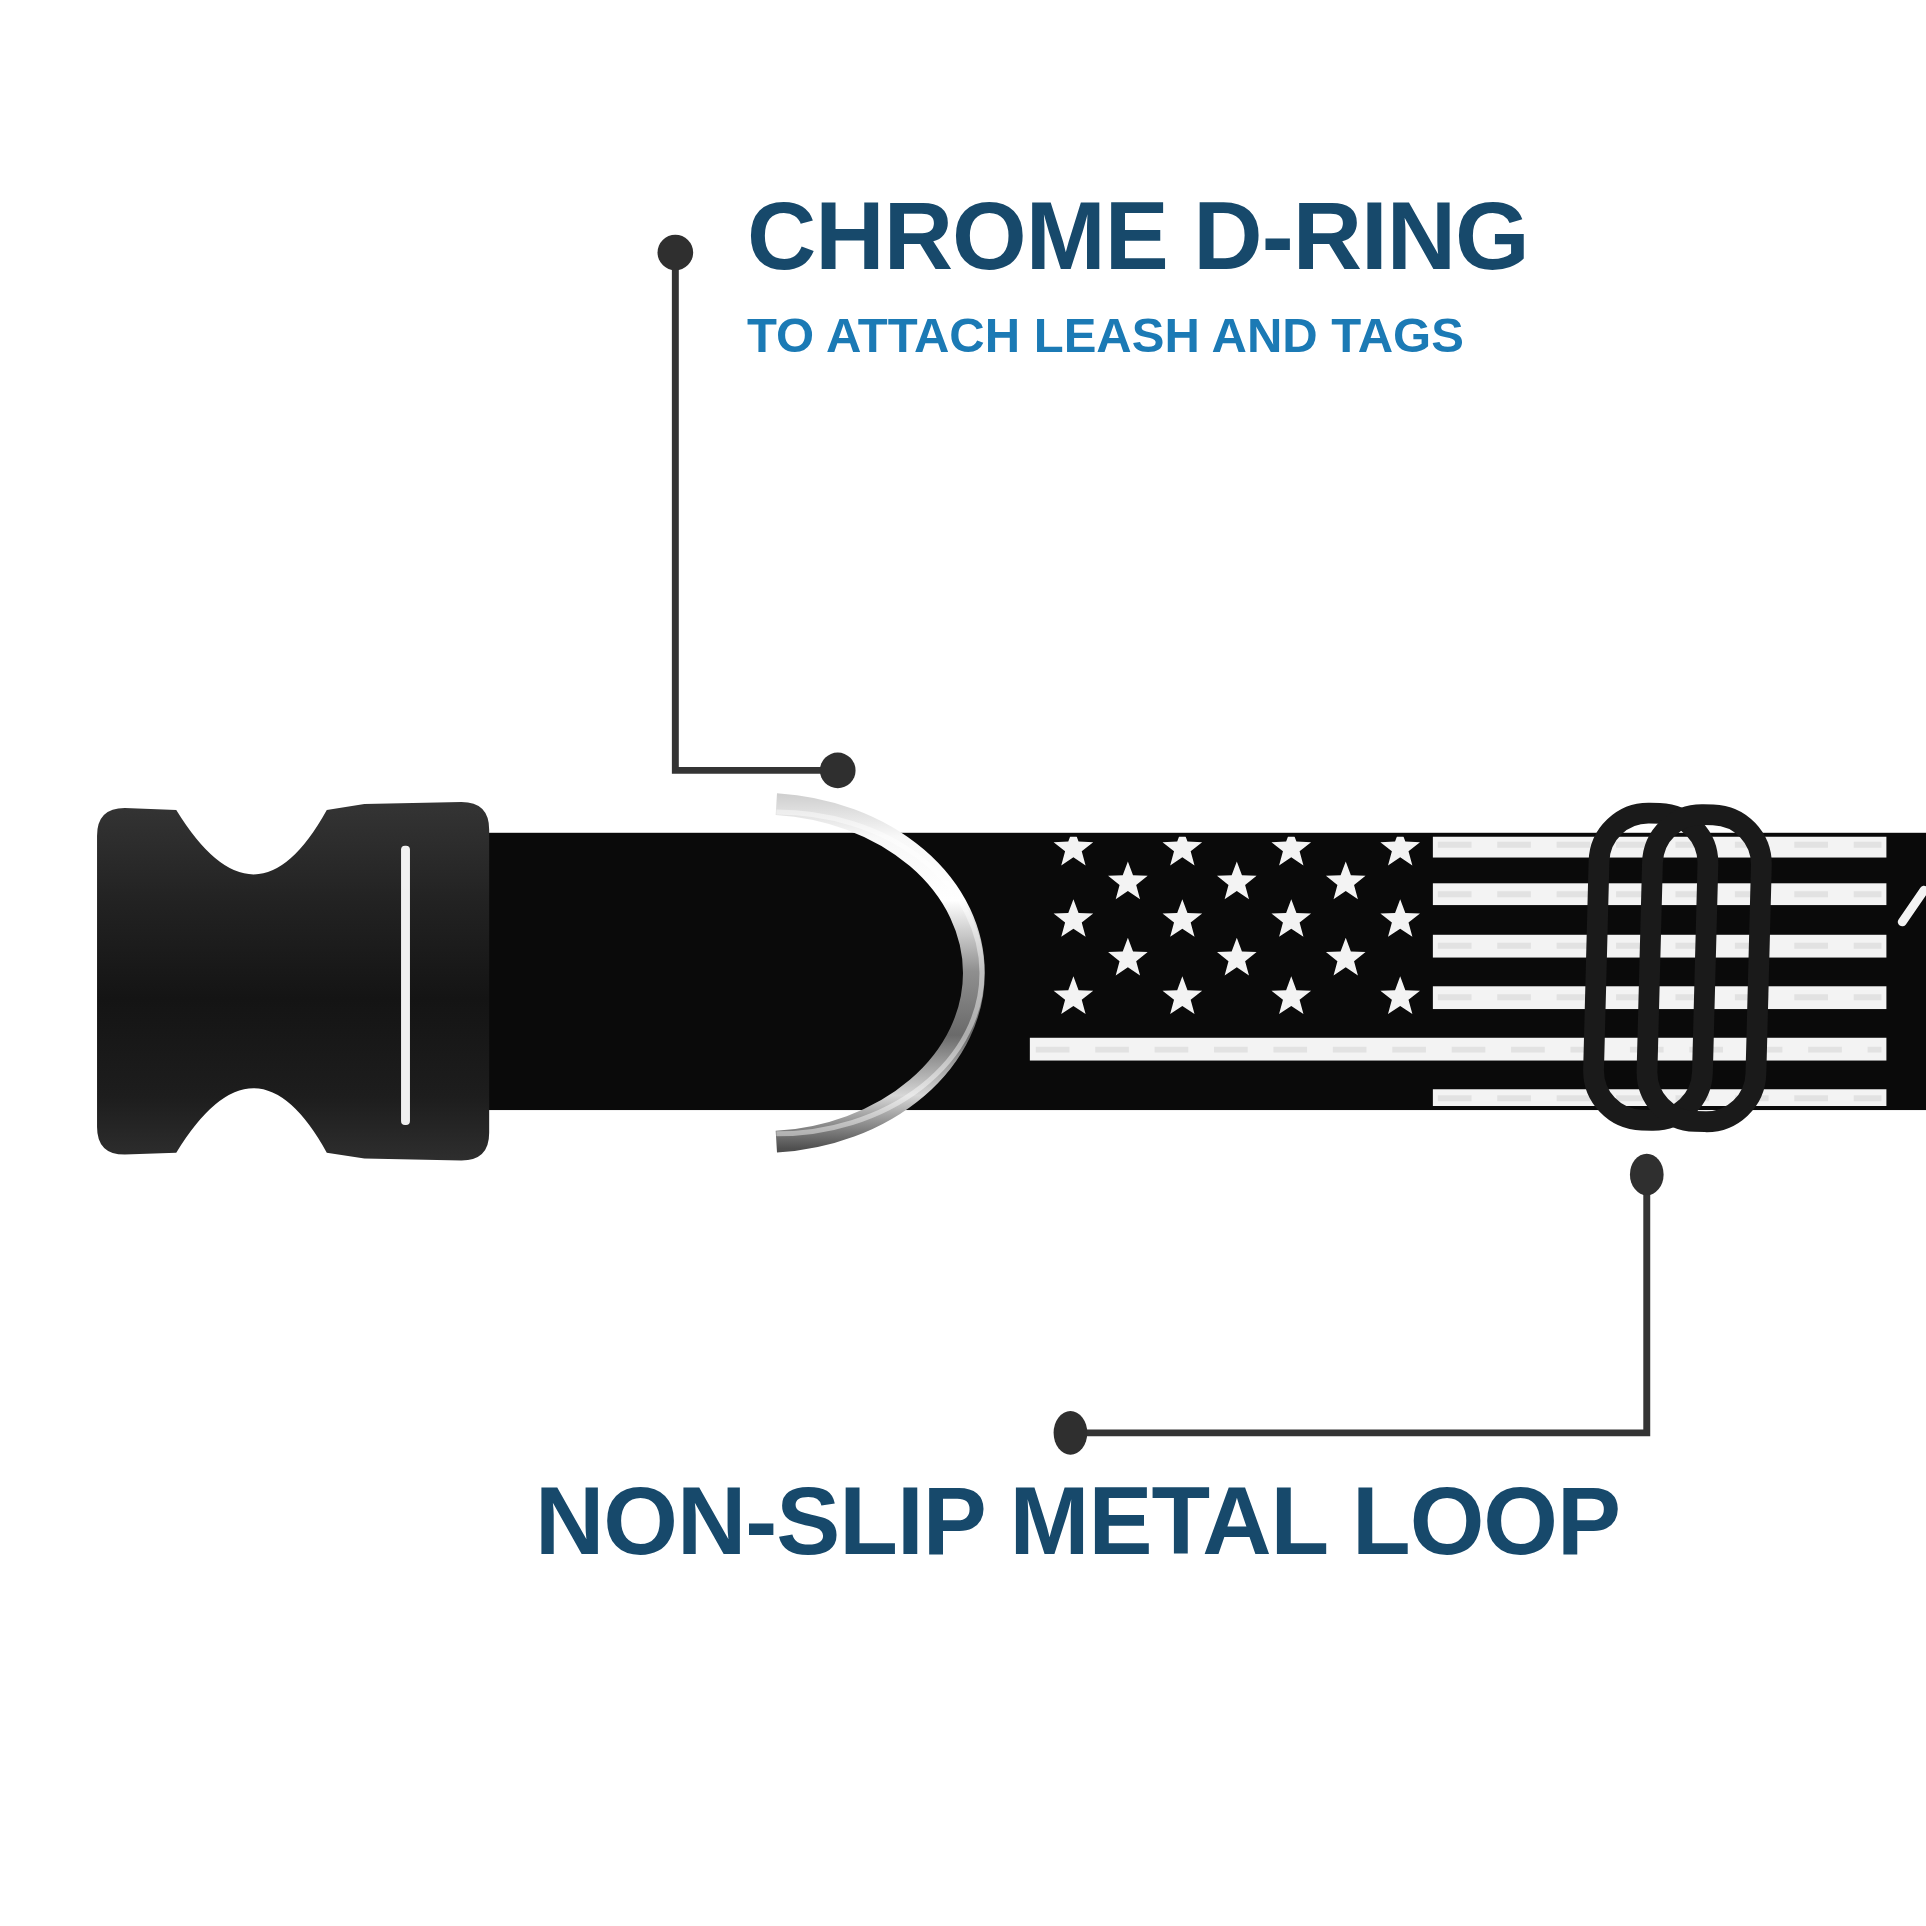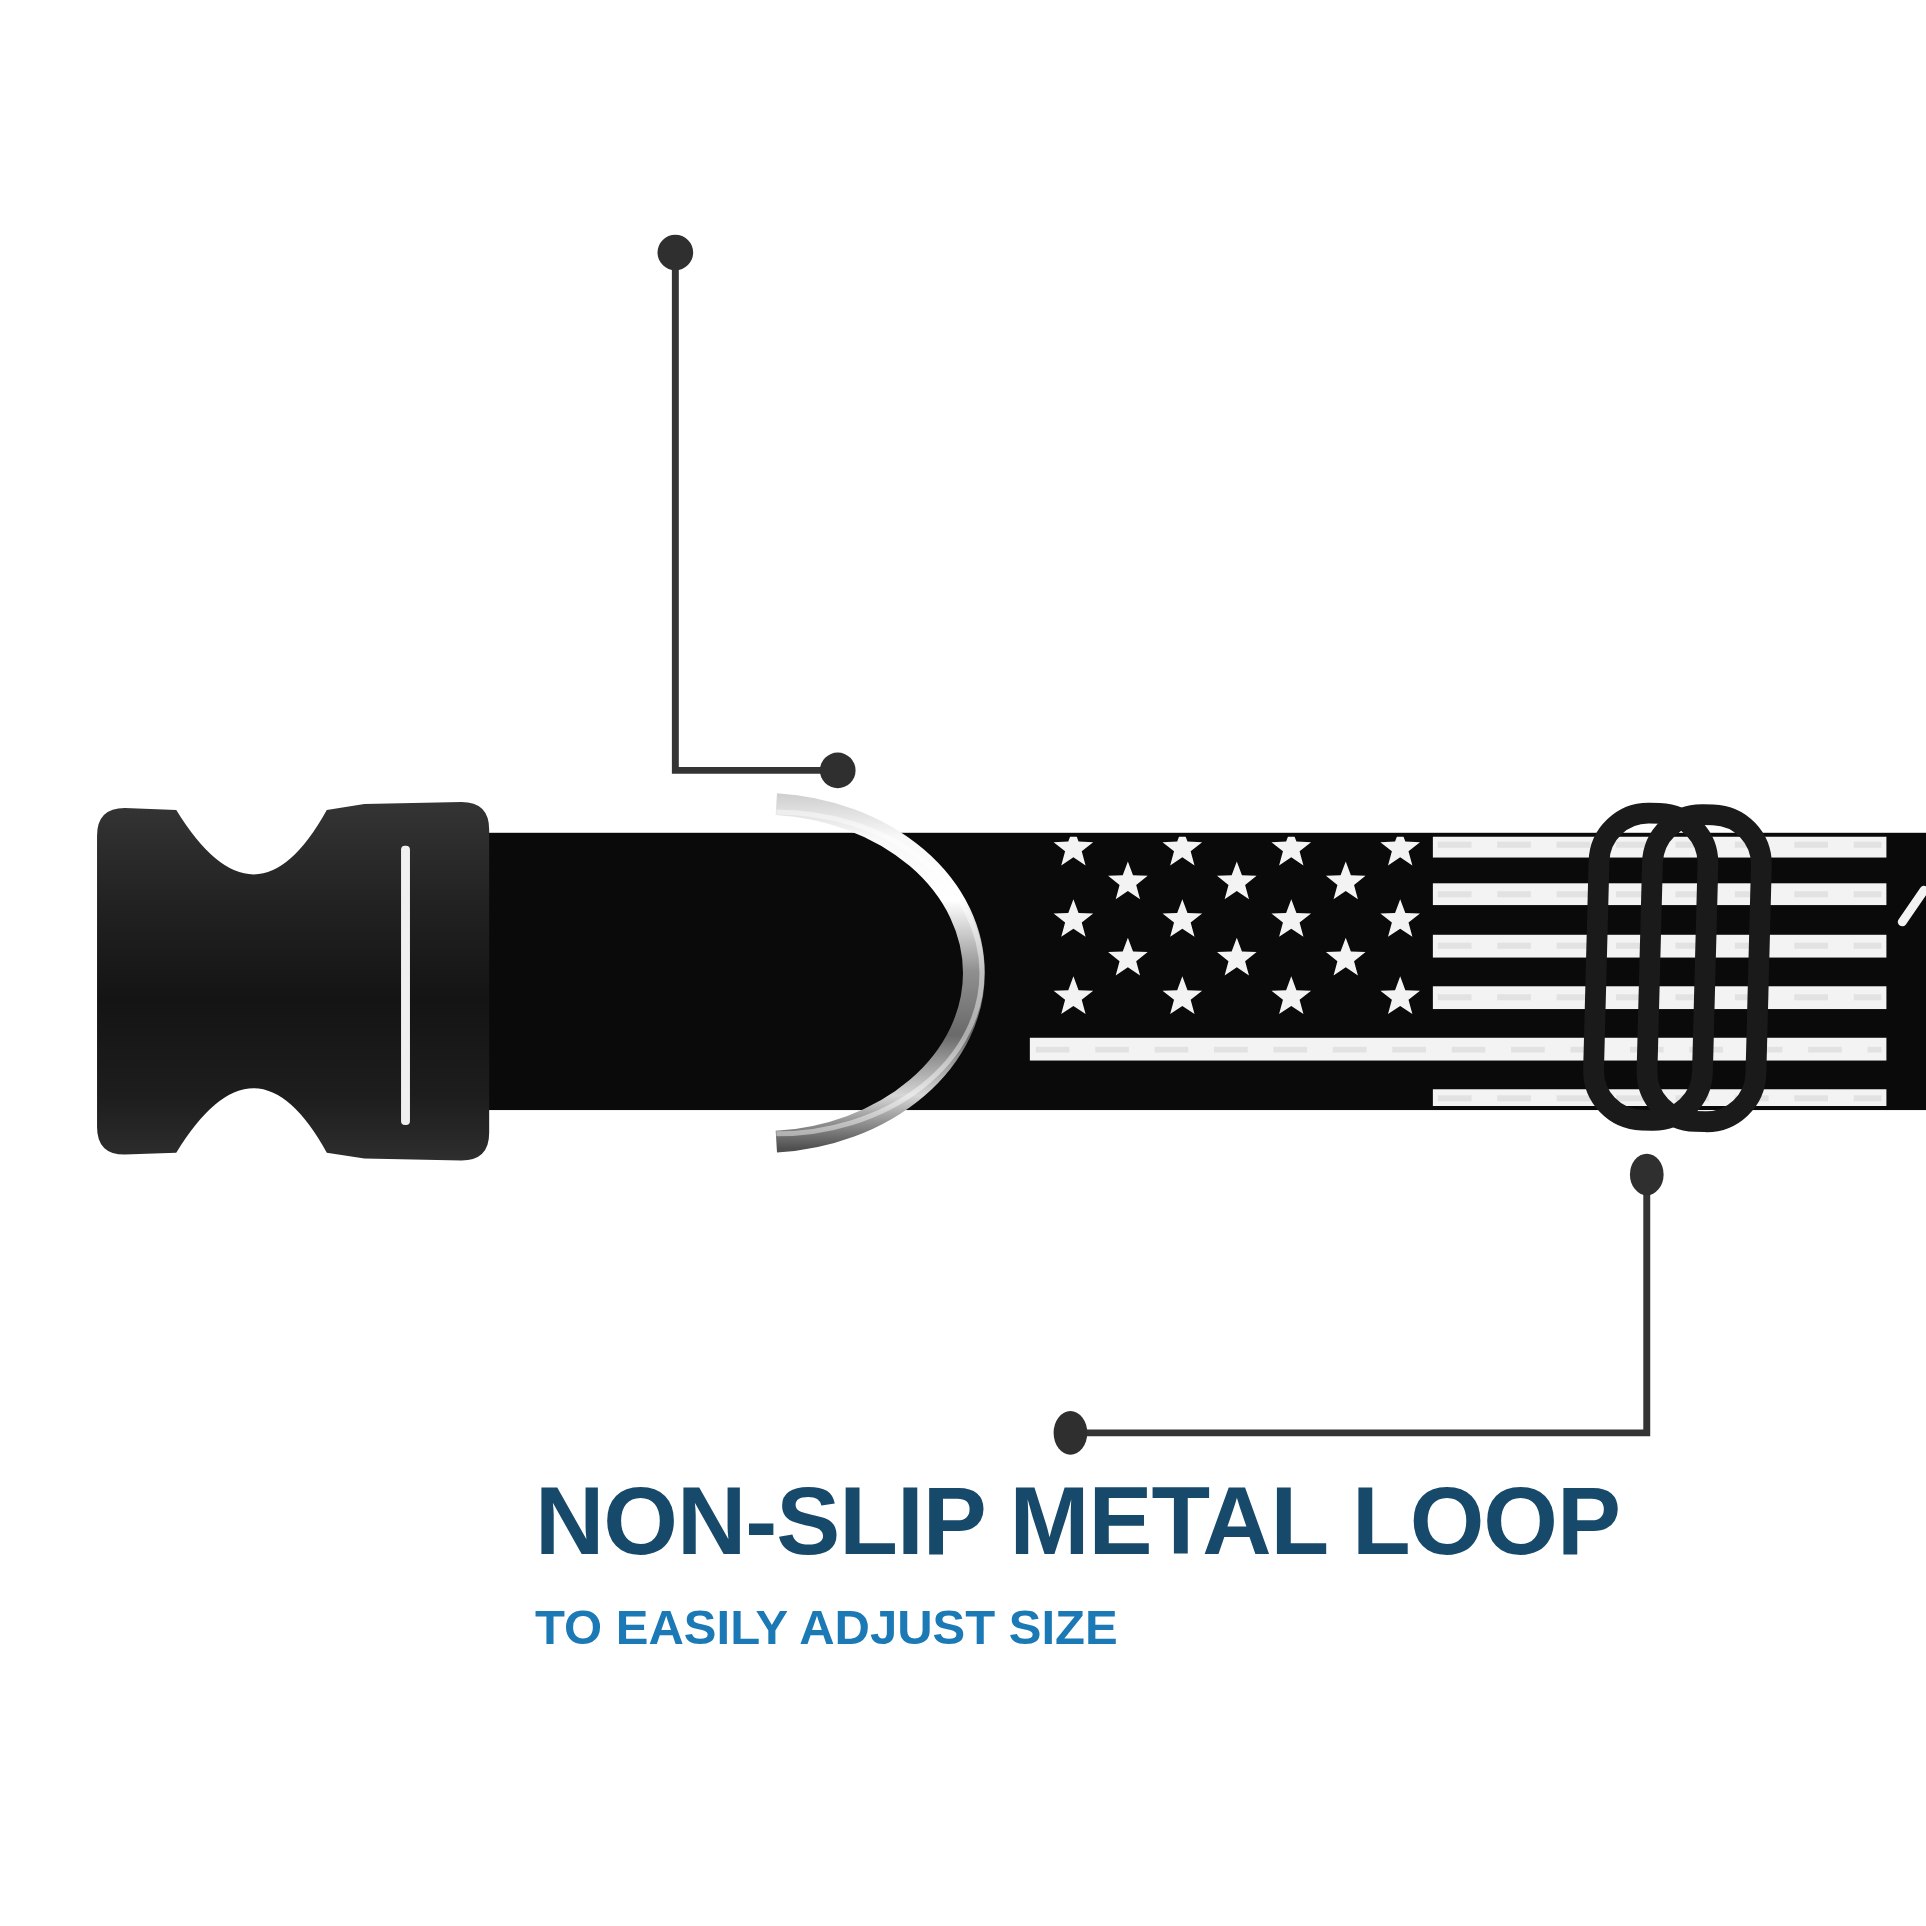--- a/index.html
+++ b/index.html
@@ -141,20 +141,23 @@
       </g>
 
       <g fill="none" stroke="#1A1A1A" stroke-width="21" transform="rotate(1.5 1694 977)">
         <rect x="1612" y="822" width="110" height="310" rx="50"></rect>
         <rect x="1666" y="822" width="110" height="310" rx="50"></rect>
       </g>
 
     </g>
   </svg>
 
+  <div class="callout callout-top">
+    <div class="callout-title">CHROME D-RING</div>
+    <div class="callout-sub">TO ATTACH LEASH AND TAGS</div>
+  </div>
 
   <div class="callout callout-bottom">
     <div class="callout-title">NON-SLIP METAL LOOP</div>
-    <div class="callout-sub">TO EASILY ADJUST SIZE</div>
   </div>
 
 </div>
 
 
 </body></html>

